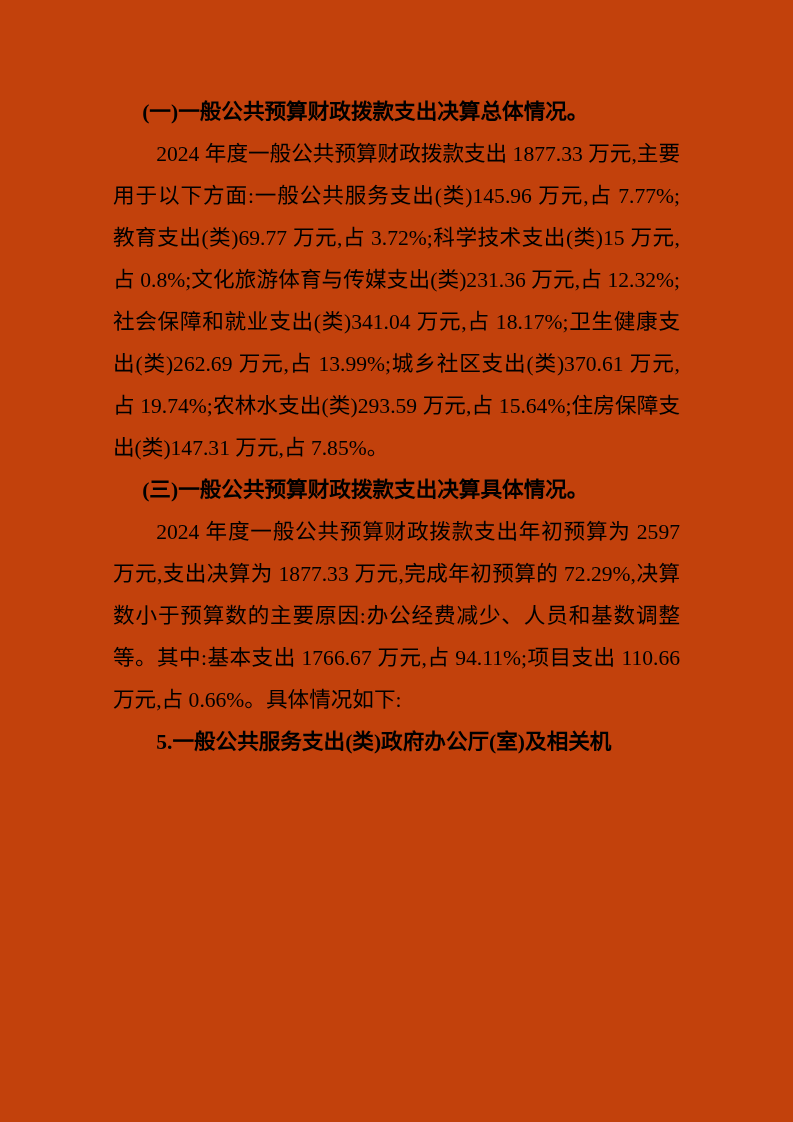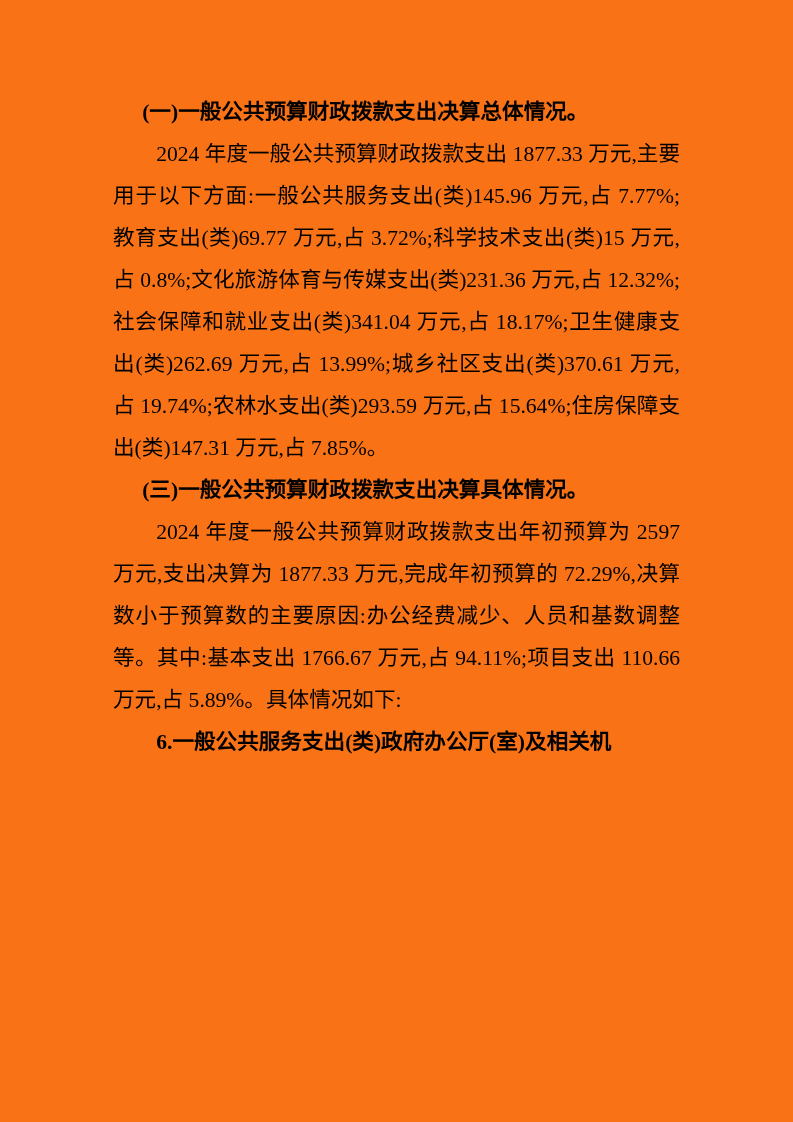--- a/index.html
+++ b/index.html
@@ -8,21 +8,21 @@
   }
   body {
     background: #ffffff;
     font-family: "Liberation Serif", "DejaVu Serif", serif;
   }
   .page {
     position: relative;
     width: 793px;
     height: 1122px;
     margin: 0 auto;
-    background: #f97316;
+    background: #c2410c;
     overflow: hidden;
   }
   .doc {
     position: absolute;
     left: 113px;
     top: 91px;
     width: 567px;
     color: #000000;
   }
   .block {
@@ -52,18 +52,18 @@
   <div class="doc">
 
     <p class="block heading">(一)一般公共预算财政拨款支出决算总体情况。</p>
 
 
 
     <p class="block para">2024 年度一般公共预算财政拨款支出 1877.33 万元,主要用于以下方面:一般公共服务支出(类)145.96 万元,占 7.77%;教育支出(类)69.77 万元,占 3.72%;科学技术支出(类)15 万元,占 0.8%;文化旅游体育与传媒支出(类)231.36 万元,占 12.32%;社会保障和就业支出(类)341.04 万元,占 18.17%;卫生健康支出(类)262.69 万元,占 13.99%;城乡社区支出(类)370.61 万元,占 19.74%;农林水支出(类)293.59 万元,占 15.64%;住房保障支出(类)147.31 万元,占 7.85%。</p>
 
     <p class="block heading">(三)一般公共预算财政拨款支出决算具体情况。</p>
 
-    <p class="block para">2024 年度一般公共预算财政拨款支出年初预算为 2597 万元,支出决算为 1877.33 万元,完成年初预算的 72.29%,决算数小于预算数的主要原因:办公经费减少、人员和基数调整等。其中:基本支出 1766.67 万元,占 94.11%;项目支出 110.66 万元,占 5.89%。具体情况如下:</p>
+    <p class="block para">2024 年度一般公共预算财政拨款支出年初预算为 2597 万元,支出决算为 1877.33 万元,完成年初预算的 72.29%,决算数小于预算数的主要原因:办公经费减少、人员和基数调整等。其中:基本支出 1766.67 万元,占 94.11%;项目支出 110.66 万元,占 0.66%。具体情况如下:</p>
 
-    <p class="block heading-num">6.一般公共服务支出(类)政府办公厅(室)及相关机</p>
+    <p class="block heading-num">5.一般公共服务支出(类)政府办公厅(室)及相关机</p>
 
   </div>
 </div>
 
 </body></html>

